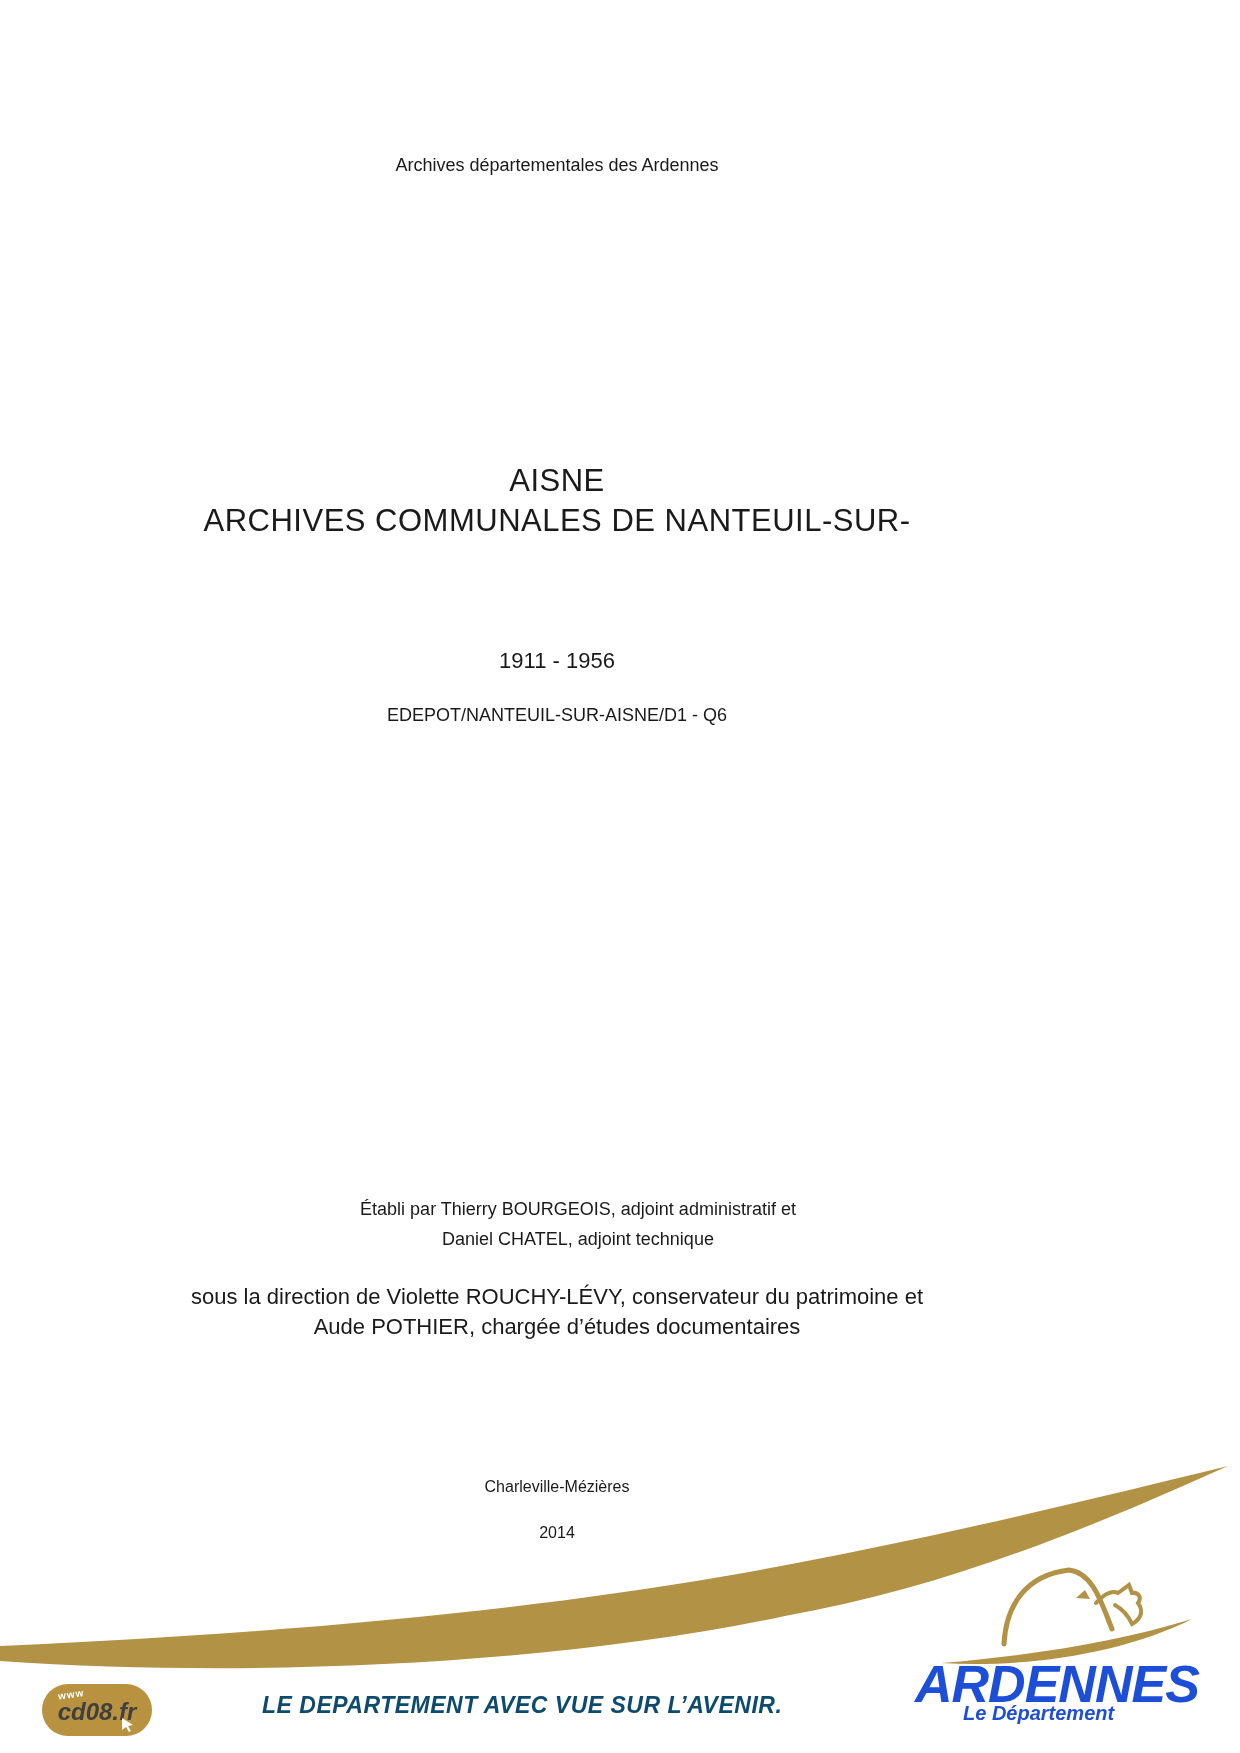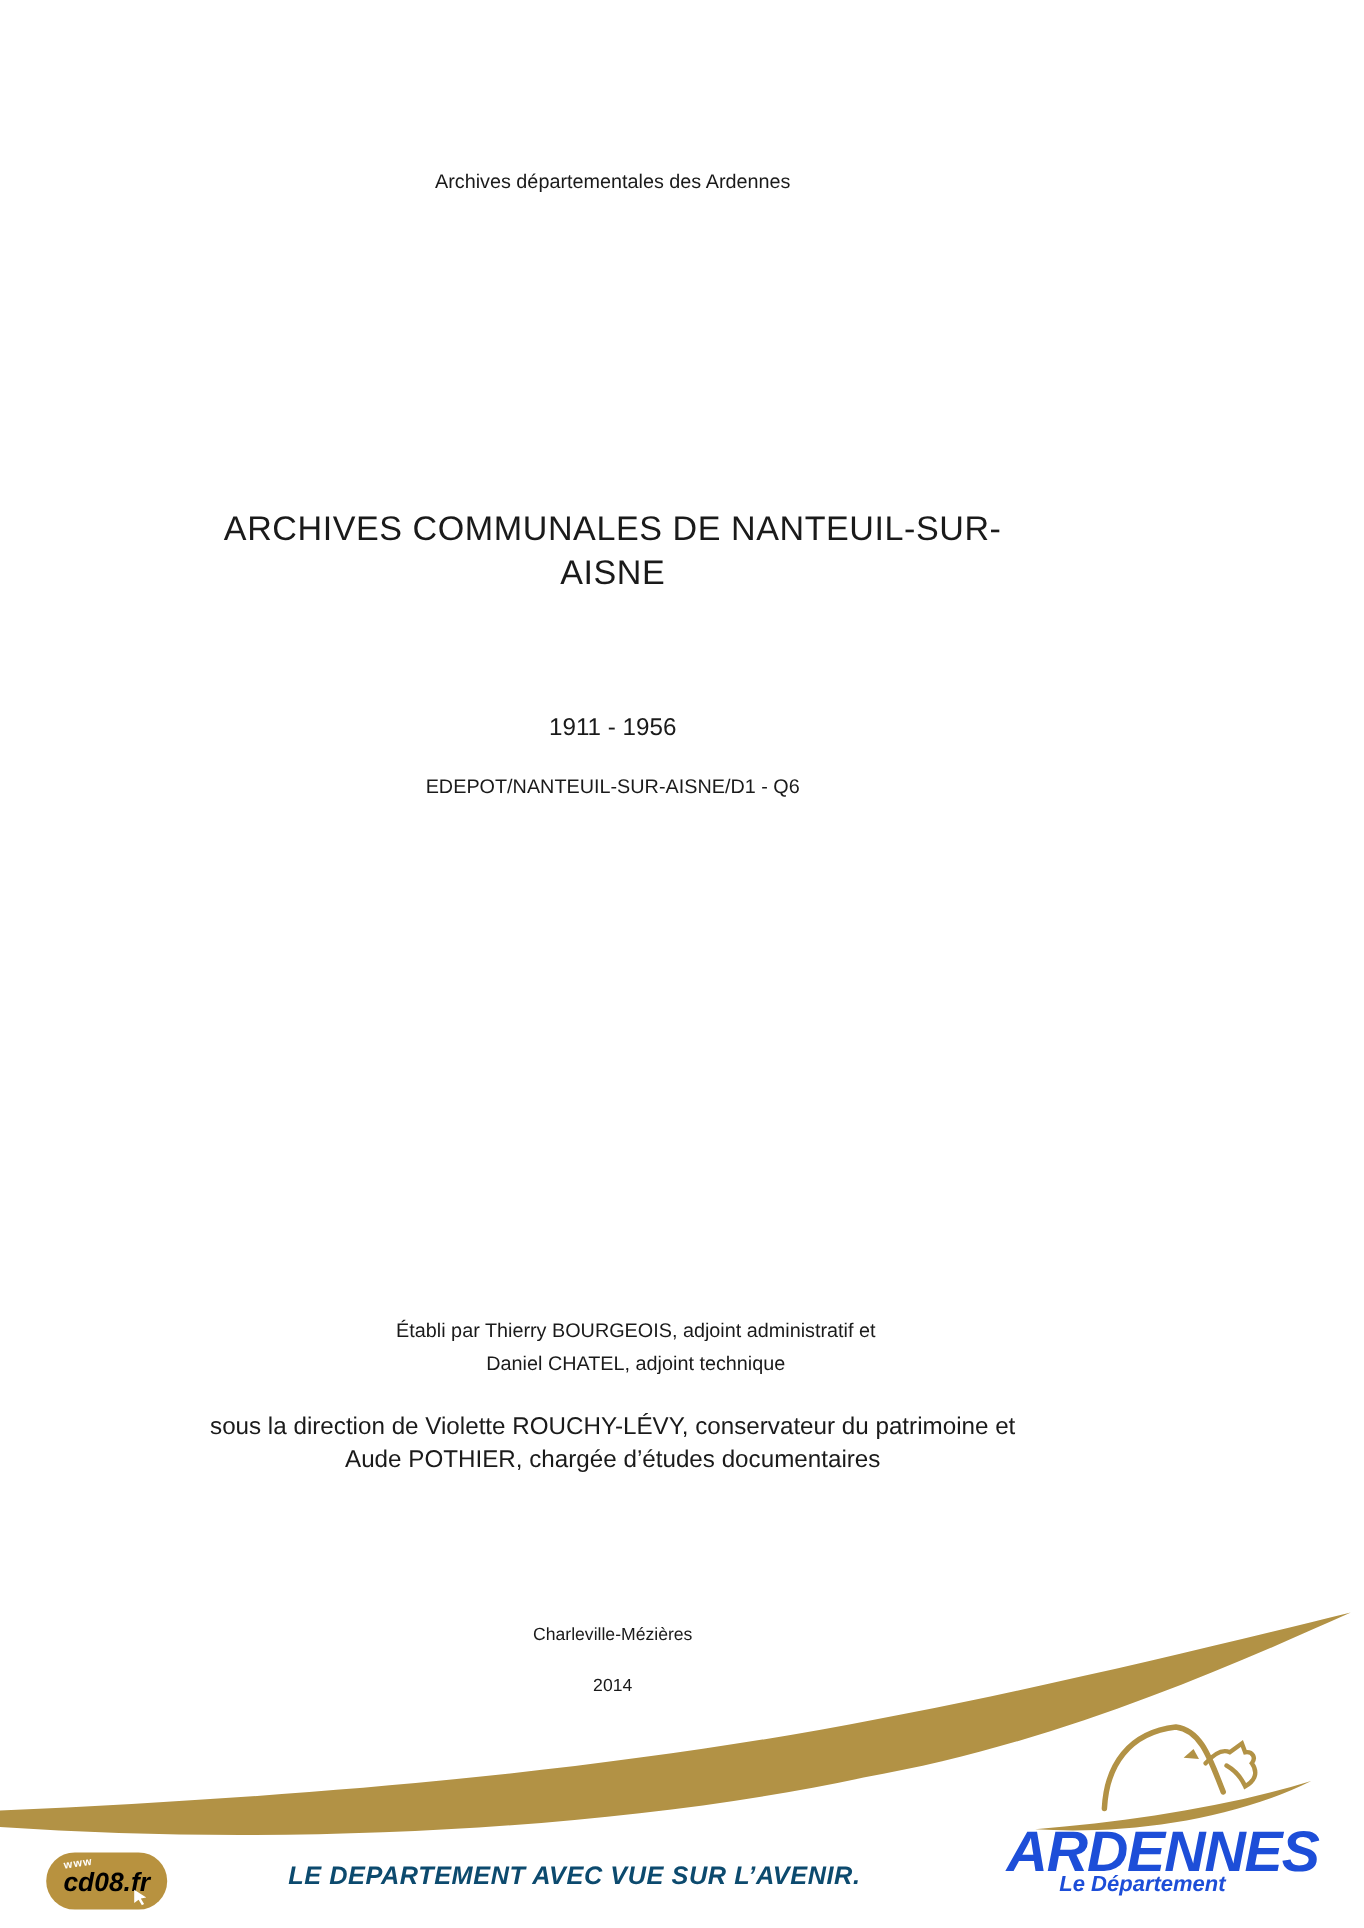--- a/index.html
+++ b/index.html
@@ -51,35 +51,35 @@
   }
   .cd08-www {
     position: absolute; left: 16px; top: 5px;
     font-size: 10px; font-weight: bold; color: #ffffff;
     letter-spacing: 1px; transform: rotate(-8deg);
   }
   .cd08-label {
     position: absolute; left: 0; right: 0; top: 14px;
     text-align: center;
     font-size: 24px; font-weight: bold; font-style: italic;
-    color: #000000;
+    color: #404040;
   }
   .cd08-cursor {
     position: absolute; right: 16px; bottom: 3px;
     width: 16px; height: 16px;
   }
 </style>
 </head>
 <body>
 
 <div class="centered org-name">Archives départementales des Ardennes</div>
 
 <div class="centered doc-title">
+  <div>AISNE</div>
   <div>ARCHIVES COMMUNALES DE NANTEUIL-SUR-</div>
-  <div>AISNE</div>
 </div>
 
 <div class="centered date-range">1911 - 1956</div>
 <div class="centered reference">EDEPOT/NANTEUIL-SUR-AISNE/D1 - Q6</div>
 
 <div class="centered credits">
   <div>Établi par Thierry BOURGEOIS, adjoint administratif et</div>
   <div>Daniel CHATEL, adjoint technique</div>
 </div>
 

